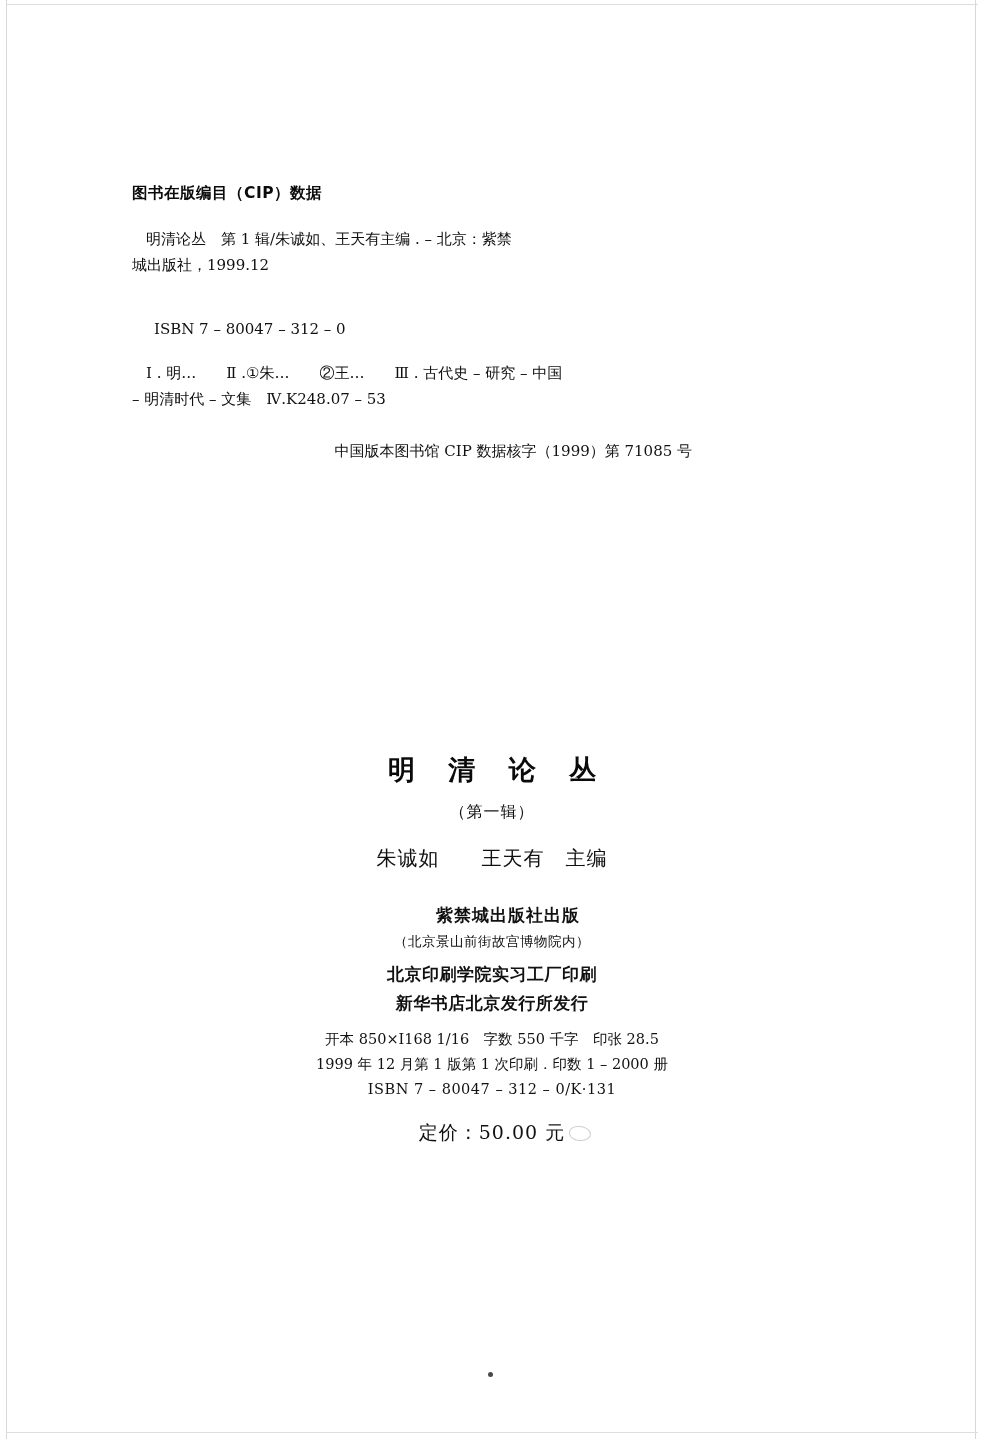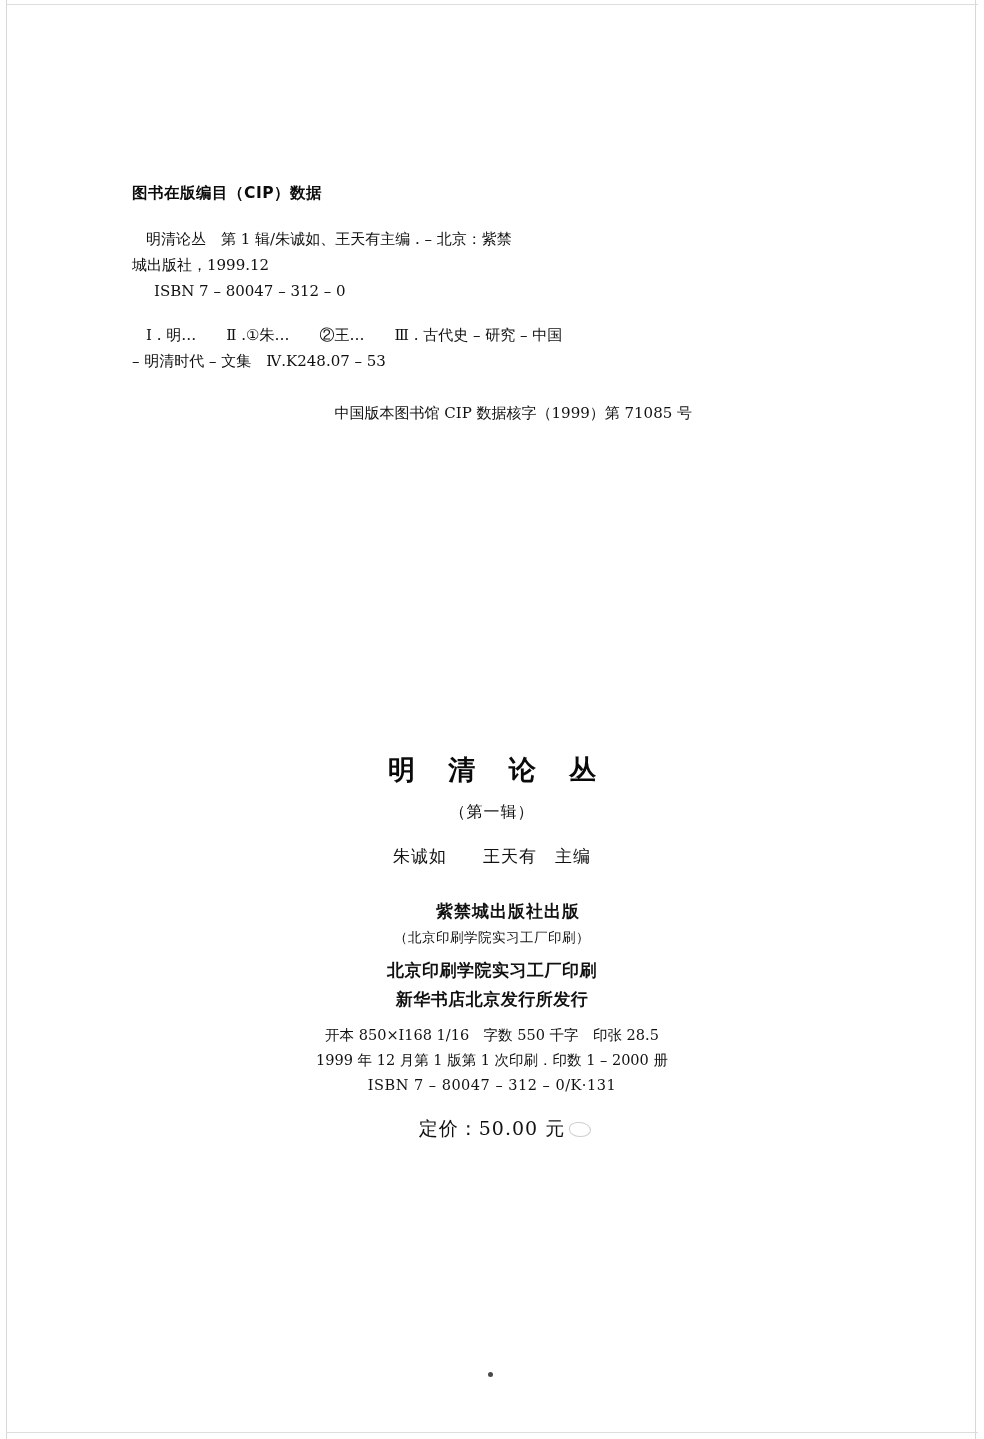--- a/index.html
+++ b/index.html
@@ -68,21 +68,21 @@
     font-size: 15px;
     line-height: 26px;
     margin: 0 0 18px 0;
     color: #101010;
   }
   .cip-line {
     display: block;
     white-space: pre;
   }
   .cip-line.ind1 { padding-left: 14px; }
-  .cip-line.ind2 { padding-left: 22px; }
+  .cip-line.ind2 { padding-left: 22px; margin-top: 38px; }
   .cip-para.spaced { margin-bottom: 20px; }
   .cip-final {
     font-size: 15px;
     line-height: 26px;
     margin: 26px 0 0 0;
     padding-left: 14px;
     white-space: pre;
     text-align: right;
   }
 
@@ -103,21 +103,21 @@
     padding-left: 12px;
     color: #0a0a0a;
   }
   .colo-sub {
     font-size: 16px;
     margin: 0 0 22px 0;
     letter-spacing: 1px;
   }
   .colo-editors {
     font-family: "DejaVu Sans", "Liberation Sans", sans-serif;
-    font-size: 17px;
+    font-size: 20px;
     margin: 0 0 32px 0;
     letter-spacing: 1px;
     white-space: pre;
   }
   .colo-pub {
     font-family: "DejaVu Sans", "Liberation Sans", sans-serif;
     font-weight: bold;
     font-size: 17px;
     margin: 0 0 6px 0;
     letter-spacing: 1px;
@@ -207,21 +207,21 @@
     </div>
 
     <div class="cip-final">中国版本图书馆 CIP 数据核字（1999）第 71085 号</div>
   </div>
 
   <div class="colophon">
     <div class="colo-title">明 清 论 丛</div>
     <div class="colo-sub">（第一辑）</div>
     <div class="colo-editors">朱诚如　　王天有　主编</div>
     <div class="colo-pub">紫禁城出版社出版</div>
-    <div class="colo-addr">（北京印刷学院实习工厂印刷）</div>
+    <div class="colo-addr">（北京景山前街故宫博物院内）</div>
     <div class="colo-printer">北京印刷学院实习工厂印刷</div>
     <div class="colo-distrib">新华书店北京发行所发行</div>
     <div class="colo-specs">开本 850×I168 1/16　字数 550 千字　印张 28.5</div>
     <div class="colo-specs">1999 年 12 月第 1 版第 1 次印刷．印数 1 – 2000 册</div>
     <div class="colo-isbn">ISBN 7 – 80047 – 312 – 0/K·131</div>
     <div class="colo-price">
       <span>定价：50.00 元</span>
       <span class="price-smudge"></span>
     </div>
   </div>

